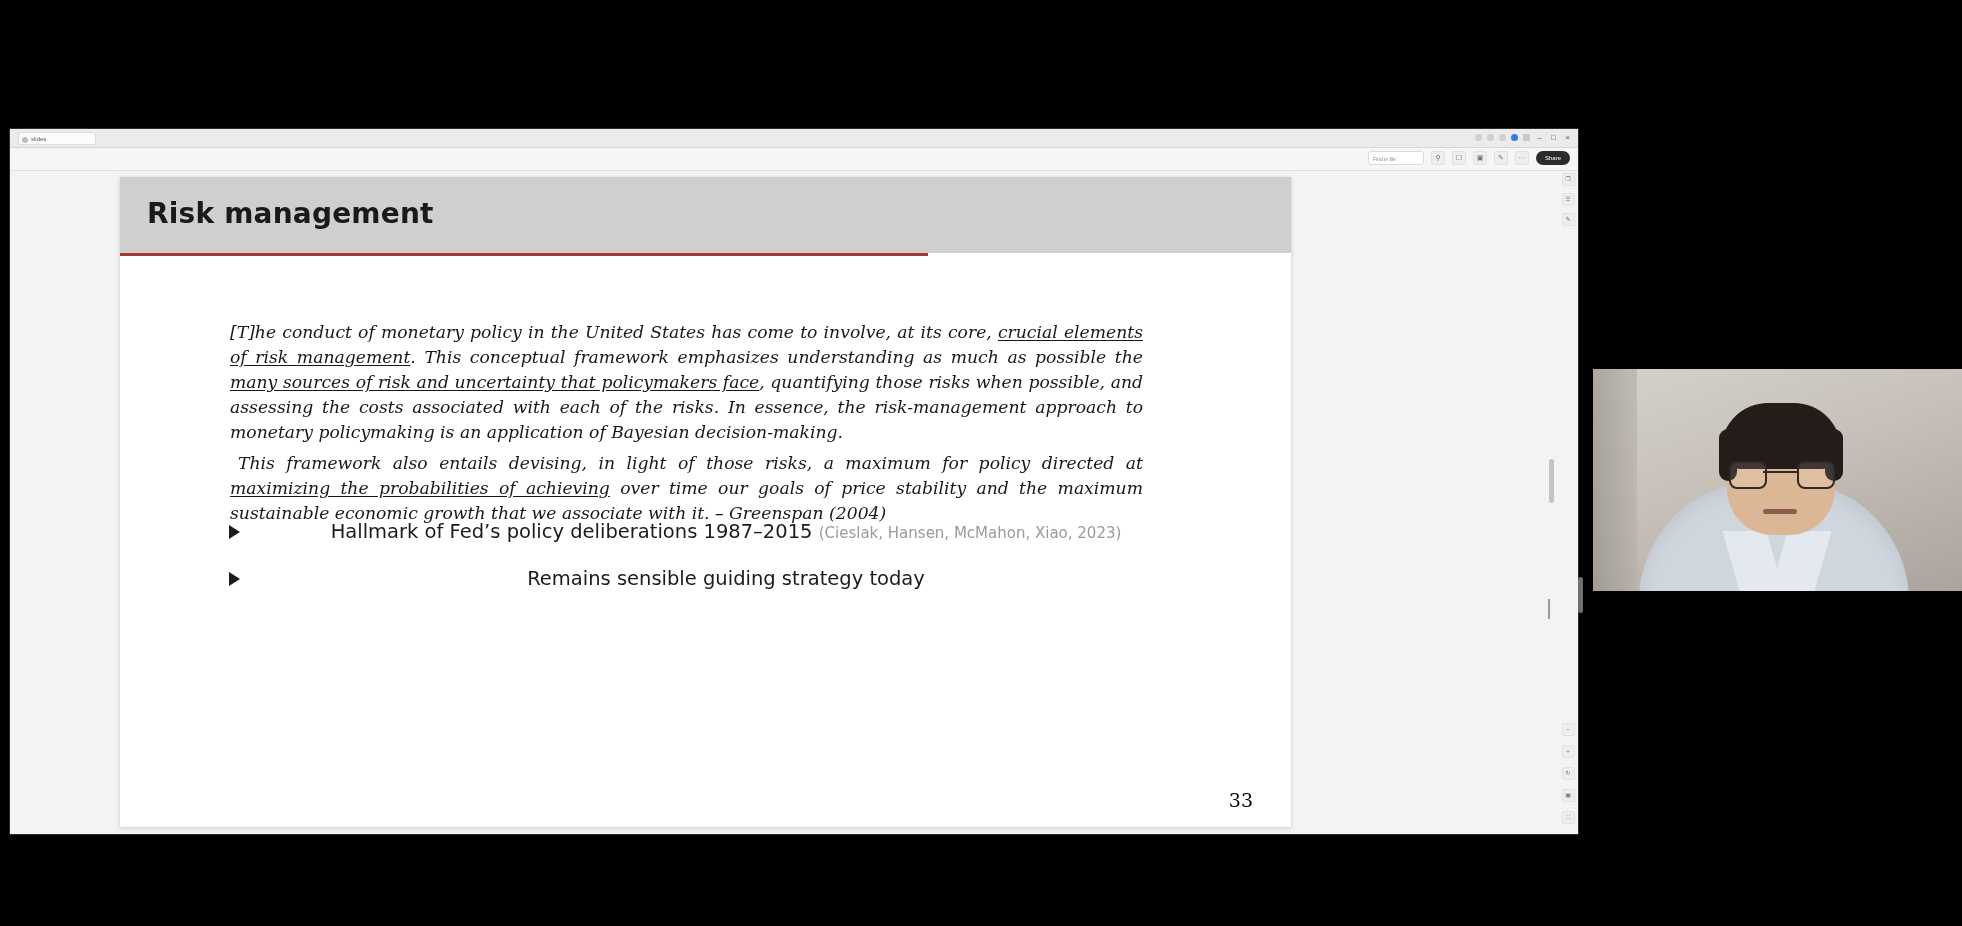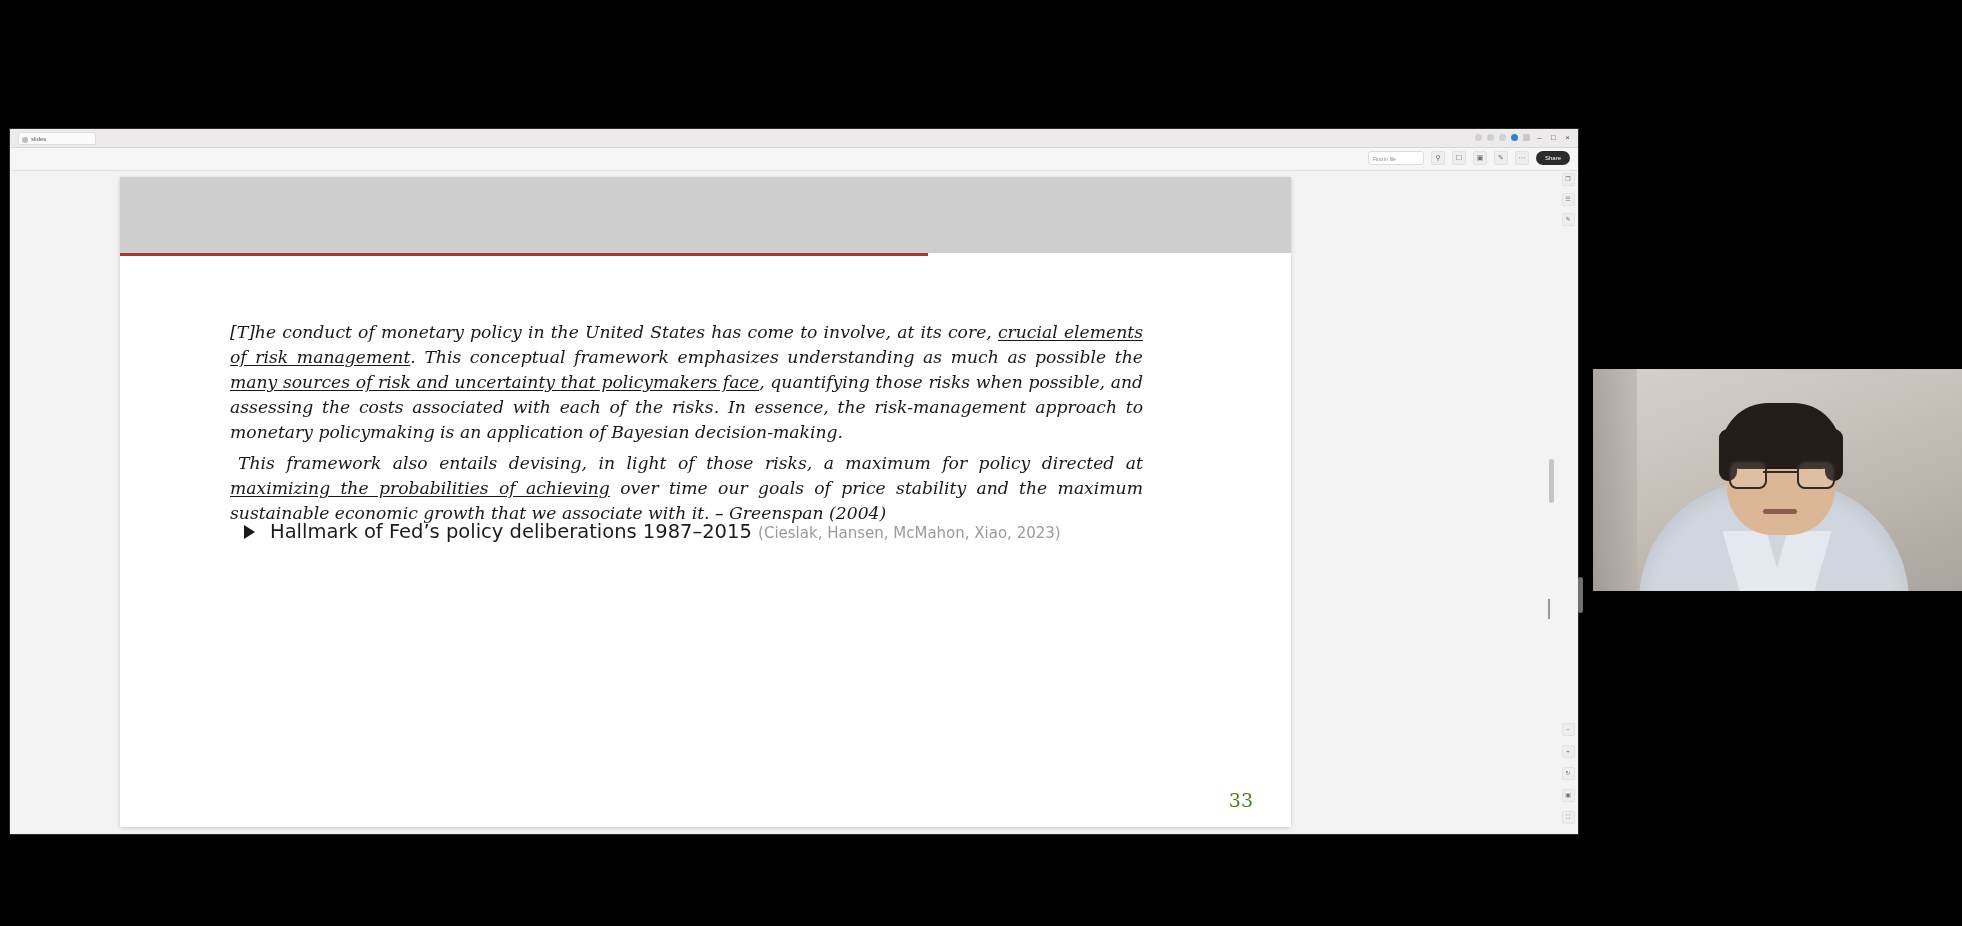--- a/index.html
+++ b/index.html
@@ -255,23 +255,24 @@
     line-height: 25px;
     color: #181818;
     text-align: justify;
   }
   .quote-block p { margin: 0 17px 6px 0; text-indent: 0; }
   .quote-block p.second { text-indent: 8px; }
   .u { text-decoration: underline; text-underline-offset: 2px; }
 
   .bullets {
     position: absolute;
-    left: 112px;
+    left: 97px;
     top: 340px;
     width: 980px;
+    text-align: center;
   }
   .bullet {
     position: relative;
     padding-left: 38px;
     margin-bottom: 16px;
     font-family: "DejaVu Sans", sans-serif;
     font-size: 19.5px;
     line-height: 30px;
     color: #1b1b1b;
   }
@@ -288,21 +289,21 @@
     color: #9a9a9a;
     font-size: 15px;
   }
 
   .page-num {
     position: absolute;
     right: 38px;
     bottom: 16px;
     font-family: "DejaVu Serif", serif;
     font-size: 19px;
-    color: #4d7c0f;
+    color: #000000;
   }
 
   
   #speaker-tile {
     position: absolute;
     left: 1593px;
     top: 247px;
     width: 369px;
     height: 222px;
     overflow: hidden;
@@ -463,36 +464,42 @@
       </div>
 
       <div class="pdf-scroll-track">
         <div class="pdf-scroll-thumb"></div>
       </div>
       <div class="pdf-caret"></div>
 
       <div id="slide">
 
         <div class="slide-header"></div>
+        <div class="slide-title">Risk management</div>
         <div class="slide-rule"></div>
 
         <div class="quote-block">
           <p>
             <span>[T]he conduct of monetary policy in the United States has come to involve, at its core, </span><span class="u">crucial elements of risk management</span><span>. This conceptual framework emphasizes understanding as much as possible the </span><span class="u">many sources of risk and uncertainty that policymakers face</span><span>, quantifying those risks when possible, and assessing the costs associated with each of the risks. In essence, the risk-management approach to monetary policymaking is an application of Bayesian decision-making.</span>
           </p>
           <p class="second">
             <span>This framework also entails devising, in light of those risks, a maximum for policy directed at </span><span class="u">maximizing the probabilities of achieving</span><span> over time our goals of price stability and the maximum sustainable economic growth that we associate with it. – Greenspan (2004)</span>
           </p>
         </div>
 
         <div class="bullets">
           <div class="bullet">
             <span class="tri"></span>
             <span>Hallmark of Fed’s policy deliberations 1987–2015</span>
             <span class="cite">(Cieslak, Hansen, McMahon, Xiao, 2023)</span>
+          </div>
+          <div class="bullet">
+            <span class="tri"></span>
+            <span>Remains sensible guiding strategy today</span>
+            <span class="cite"></span>
           </div>
         </div>
 
         <div class="page-num">33</div>
       </div>
     </div>
 
     <div class="nub"></div>
 
     <div id="speaker-tile">

